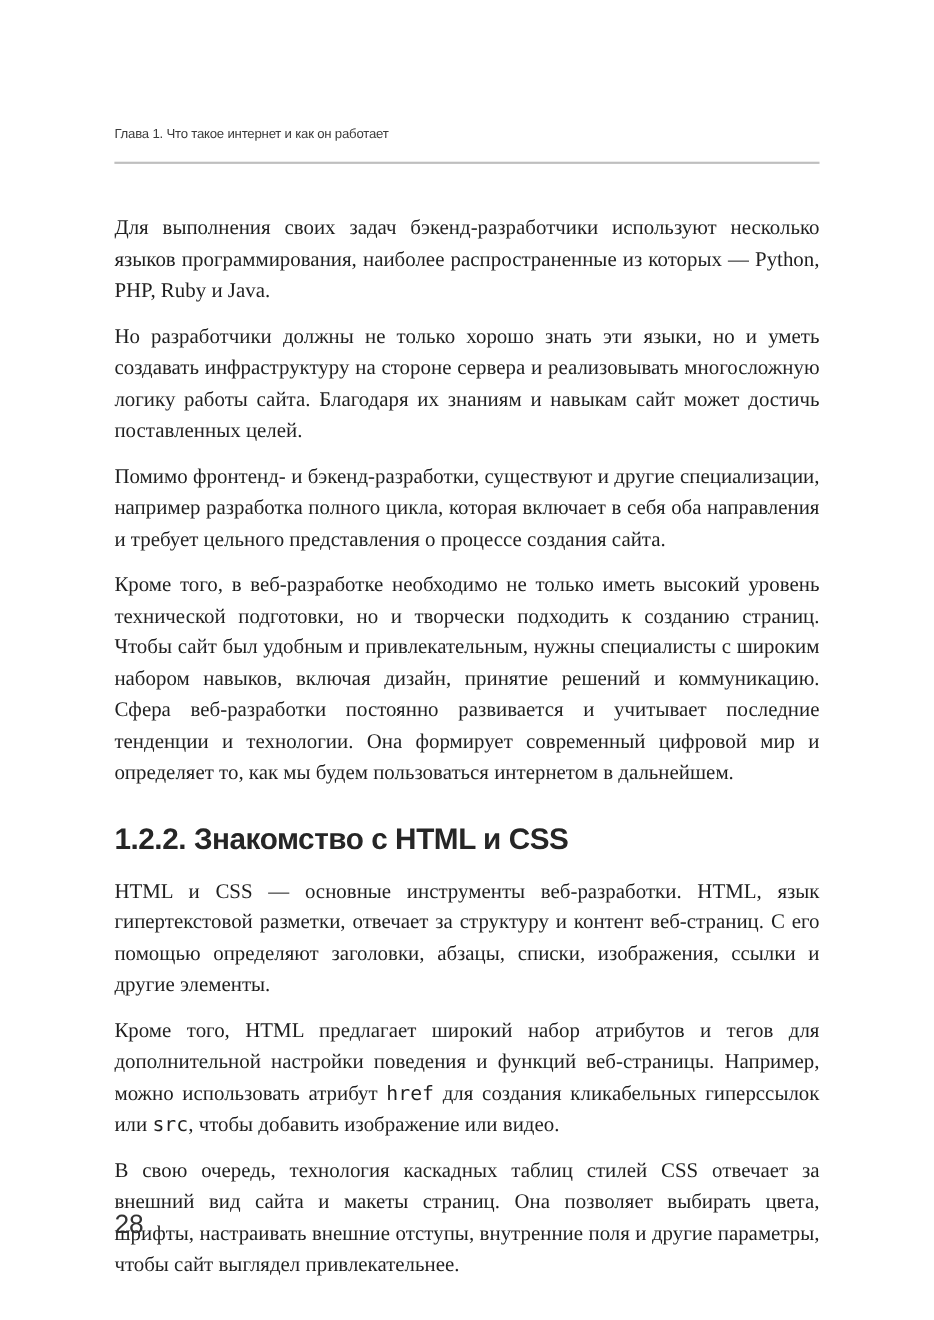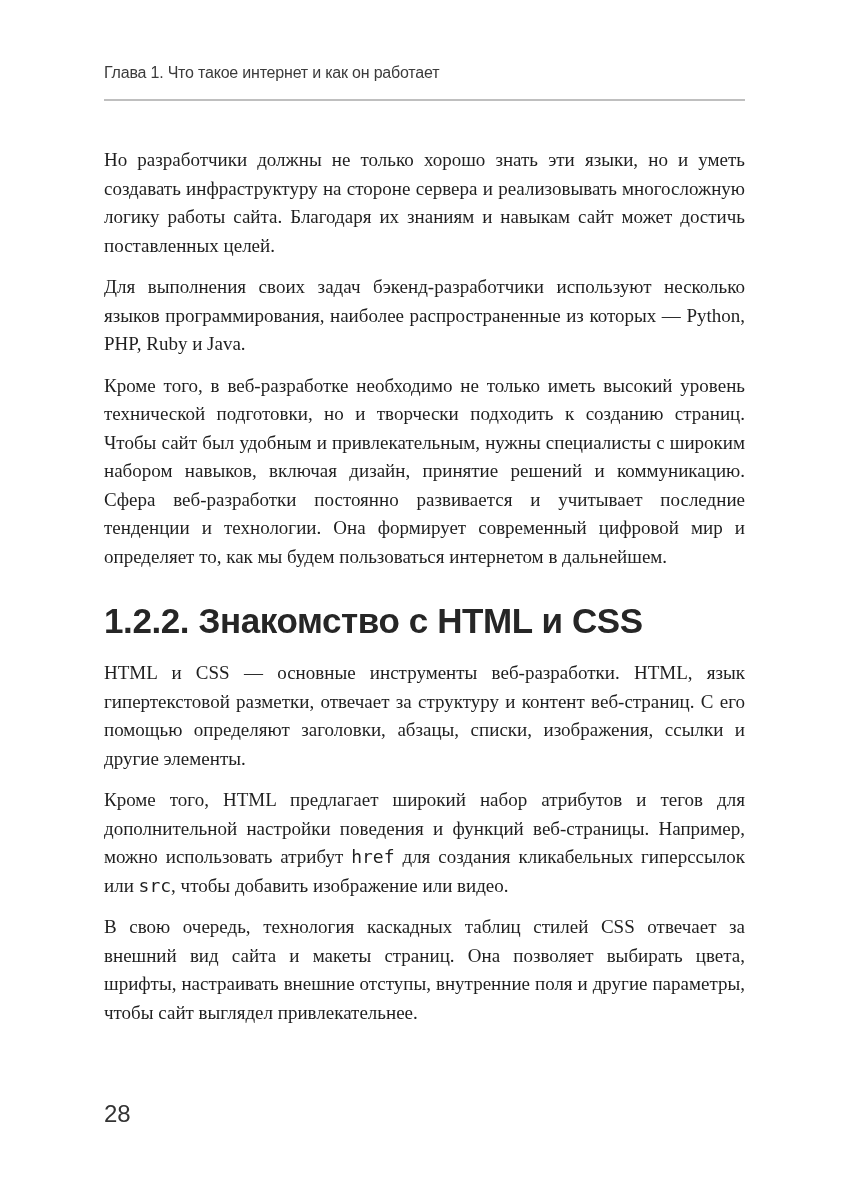--- a/index.html
+++ b/index.html
@@ -16,42 +16,43 @@
     box-sizing: border-box;
   }
   .content {
     position: absolute;
     left: 104px;
     top: 62px;
     width: 641px;
   }
   .running-head {
     font-family: "Liberation Sans", sans-serif;
-    font-size: 16px;
+    font-size: 12px;
     line-height: 22px;
     letter-spacing: -0.2px;
     color: #3b3b3b;
     margin-bottom: 15px;
+    margin-top: 48px;
   }
   .rule {
     border: 0;
     border-top: 2px solid #bfbfbf;
     margin: 0 0 45px 0;
   }
   .body-copy p {
     font-family: "Liberation Serif", serif;
     font-size: 19px;
     line-height: 28.5px;
     color: #1f1f1f;
     text-align: justify;
     margin: 0 0 13px 0;
   }
   .section-heading {
     font-family: "Liberation Sans", sans-serif;
-    font-size: 35px;
+    font-size: 27px;
     font-weight: 600;
     letter-spacing: -0.4px;
     color: #262626;
     margin: 30px 0 18px 0;
   }
   .code {
     font-family: "DejaVu Sans Mono", monospace;
     font-size: 18px;
     color: #1f1f1f;
   }
@@ -69,22 +70,23 @@
 
 <div class="page">
   <div class="content">
 
     <header>
       <div class="running-head">Глава 1. Что такое интернет и как он работает</div>
       <hr class="rule">
     </header>
 
     <main class="body-copy">
+      <p>Для выполнения своих задач бэкенд-разработчики используют несколько языков программирования, наиболее распространенные из которых — Python, PHP, Ruby и Java.</p>
       <p>Но разработчики должны не только хорошо знать эти языки, но и уметь создавать инфраструктуру на стороне сервера и реализовывать многосложную логику работы сайта. Благодаря их знаниям и навыкам сайт может достичь поставленных целей.</p>
-      <p>Для выполнения своих задач бэкенд-разработчики используют несколько языков программирования, наиболее распространенные из которых — Python, PHP, Ruby и Java.</p>
+      <p>Помимо фронтенд- и бэкенд-разработки, существуют и другие специализации, например разработка полного цикла, которая включает в себя оба направления и требует цельного представления о процессе создания сайта.</p>
       <p>Кроме того, в веб-разработке необходимо не только иметь высокий уровень технической подготовки, но и творчески подходить к созданию страниц. Чтобы сайт был удобным и привлекательным, нужны специалисты с широким набором навыков, включая дизайн, принятие решений и коммуникацию. Сфера веб-разработки постоянно развивается и учитывает последние тенденции и технологии. Она формирует современный цифровой мир и определяет то, как мы будем пользоваться интернетом в дальнейшем.</p>
 
       <h2 class="section-heading">1.2.2. Знакомство с HTML и CSS</h2>
 
       <p>HTML и CSS — основные инструменты веб-разработки. HTML, язык гипертекстовой разметки, отвечает за структуру и контент веб-страниц. С его помощью определяют заголовки, абзацы, списки, изображения, ссылки и другие элементы.</p>
 
       <p><span>Кроме того, HTML предлагает широкий набор атрибутов и тегов для дополнительной настройки поведения и функций веб-страницы. Например, можно использовать атрибут </span><span class="code">href</span><span> для создания кликабельных гиперссылок или </span><span class="code">src</span><span>, чтобы добавить изображение или видео.</span></p>
 
       <p>В свою очередь, технология каскадных таблиц стилей CSS отвечает за внешний вид сайта и макеты страниц. Она позволяет выбирать цвета, шрифты, настраивать внешние отступы, внутренние поля и другие параметры, чтобы сайт выглядел привлекательнее.</p>
 

